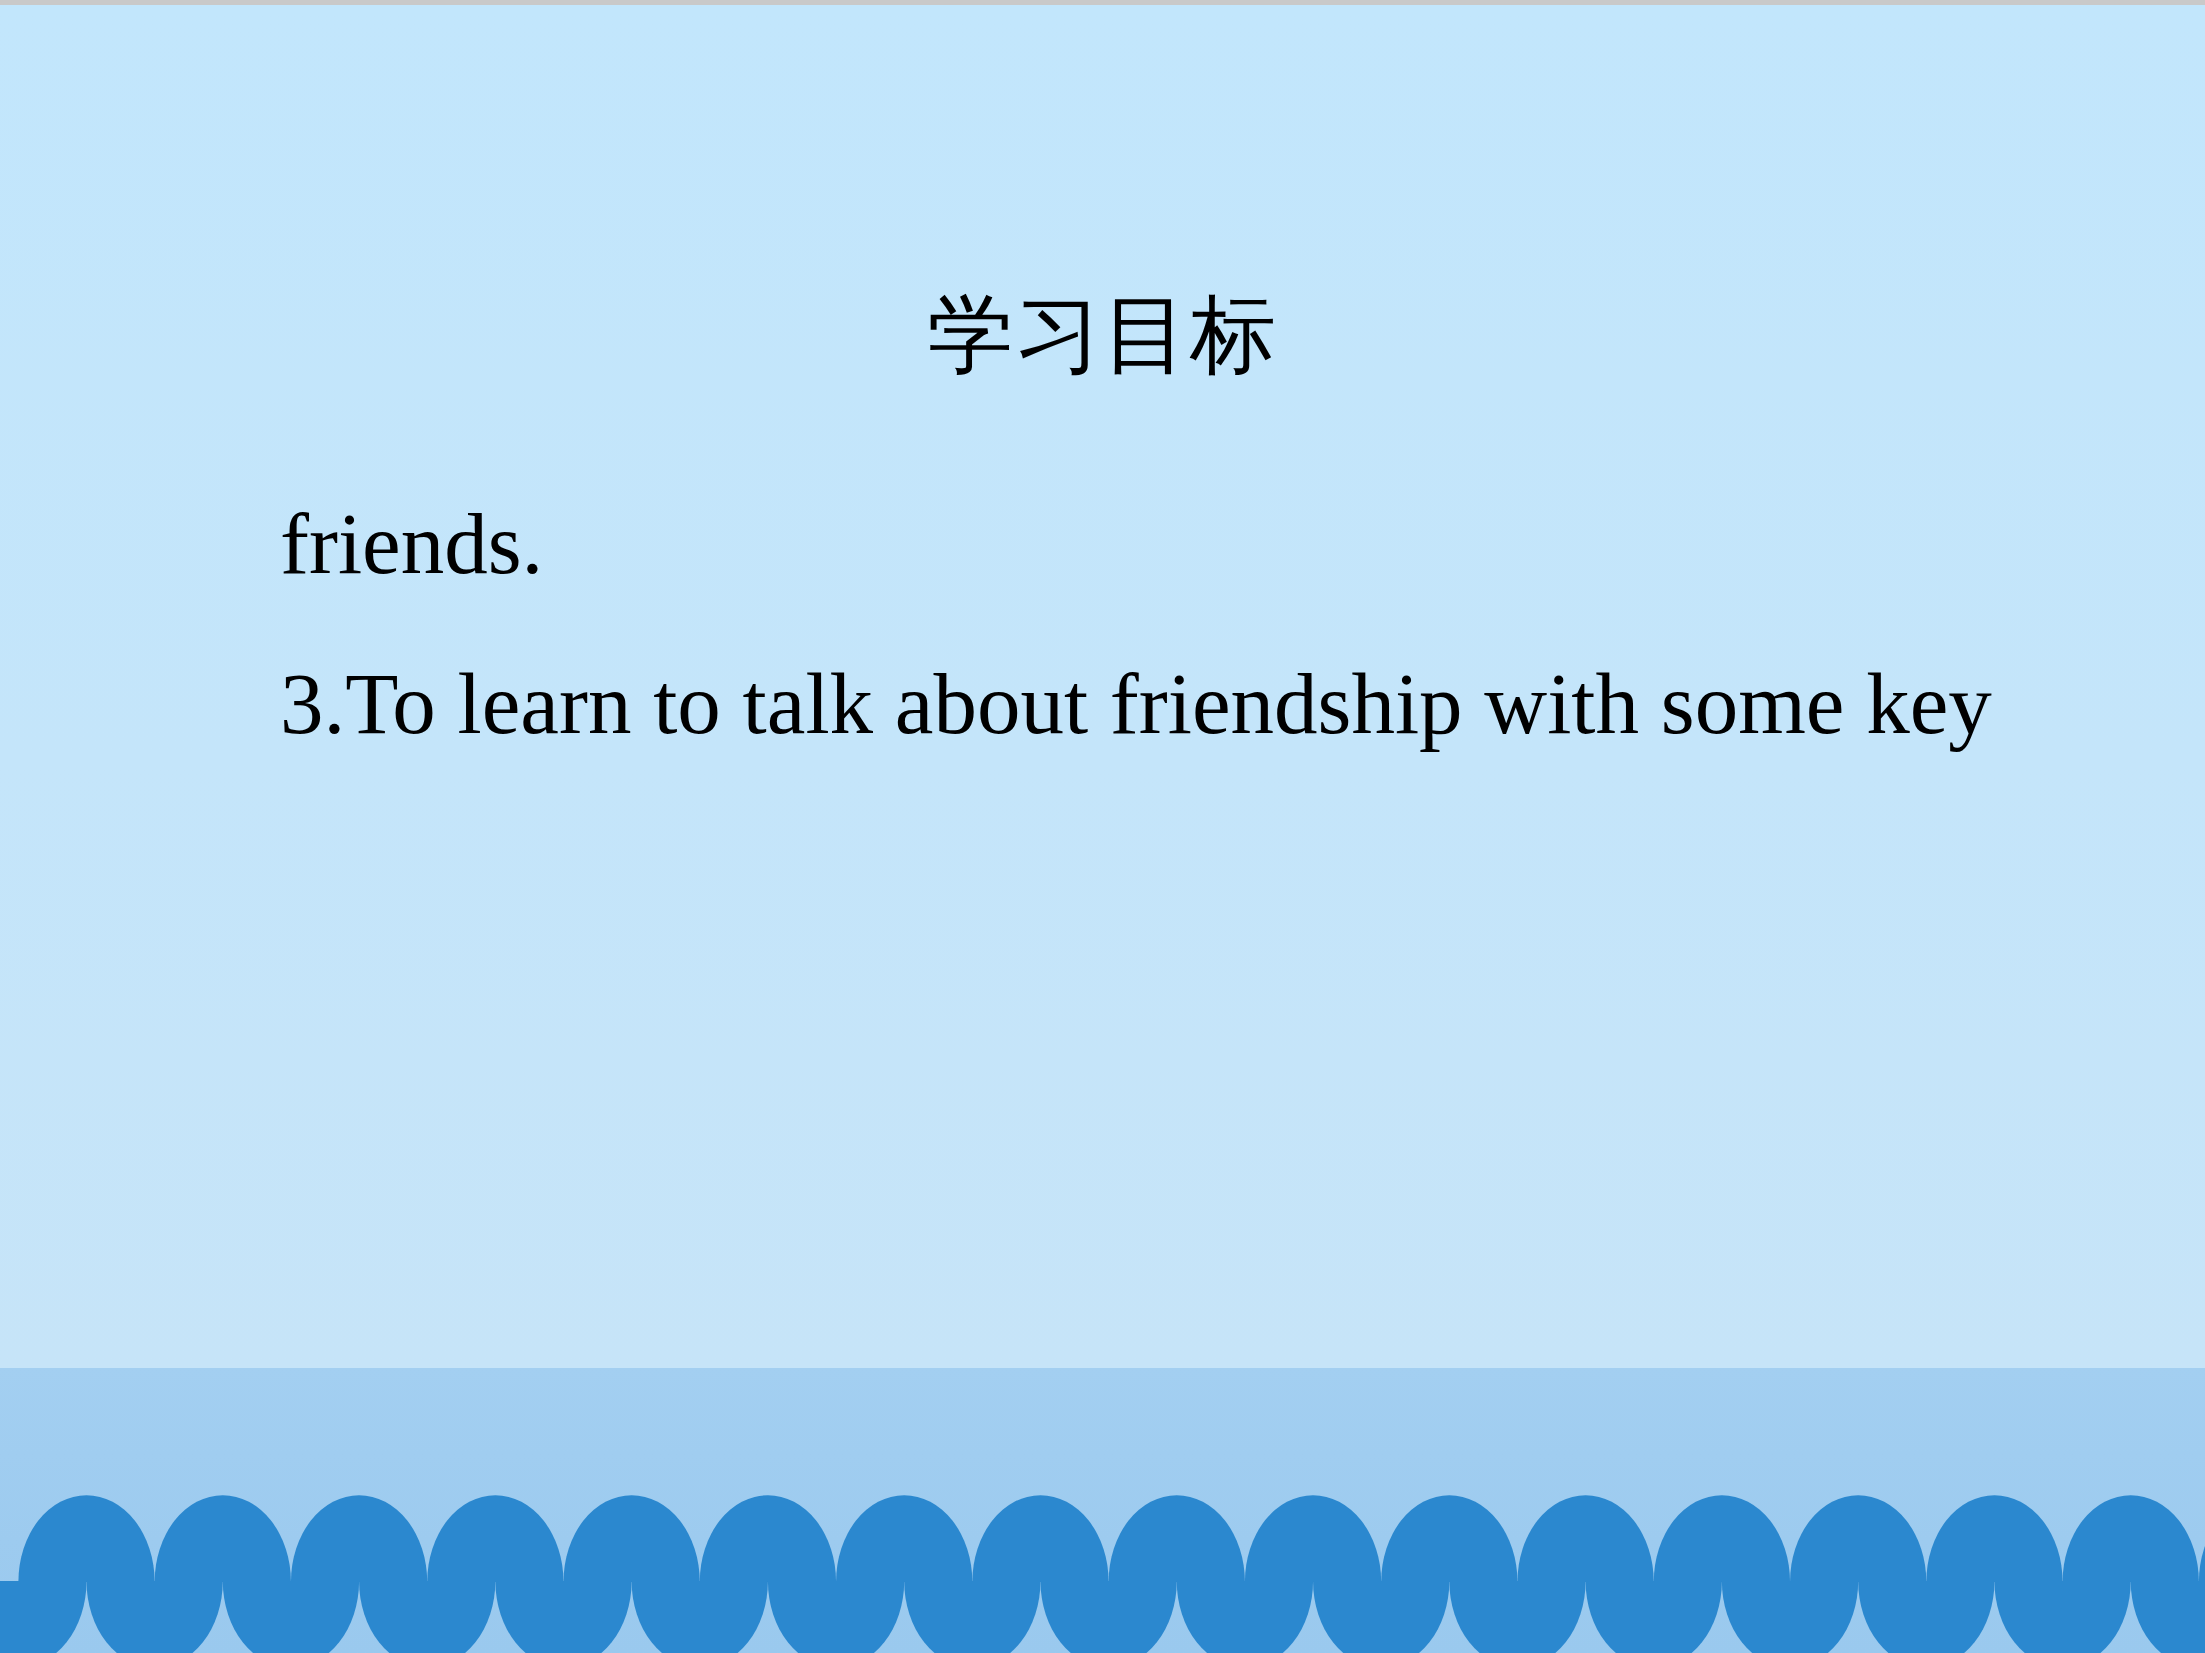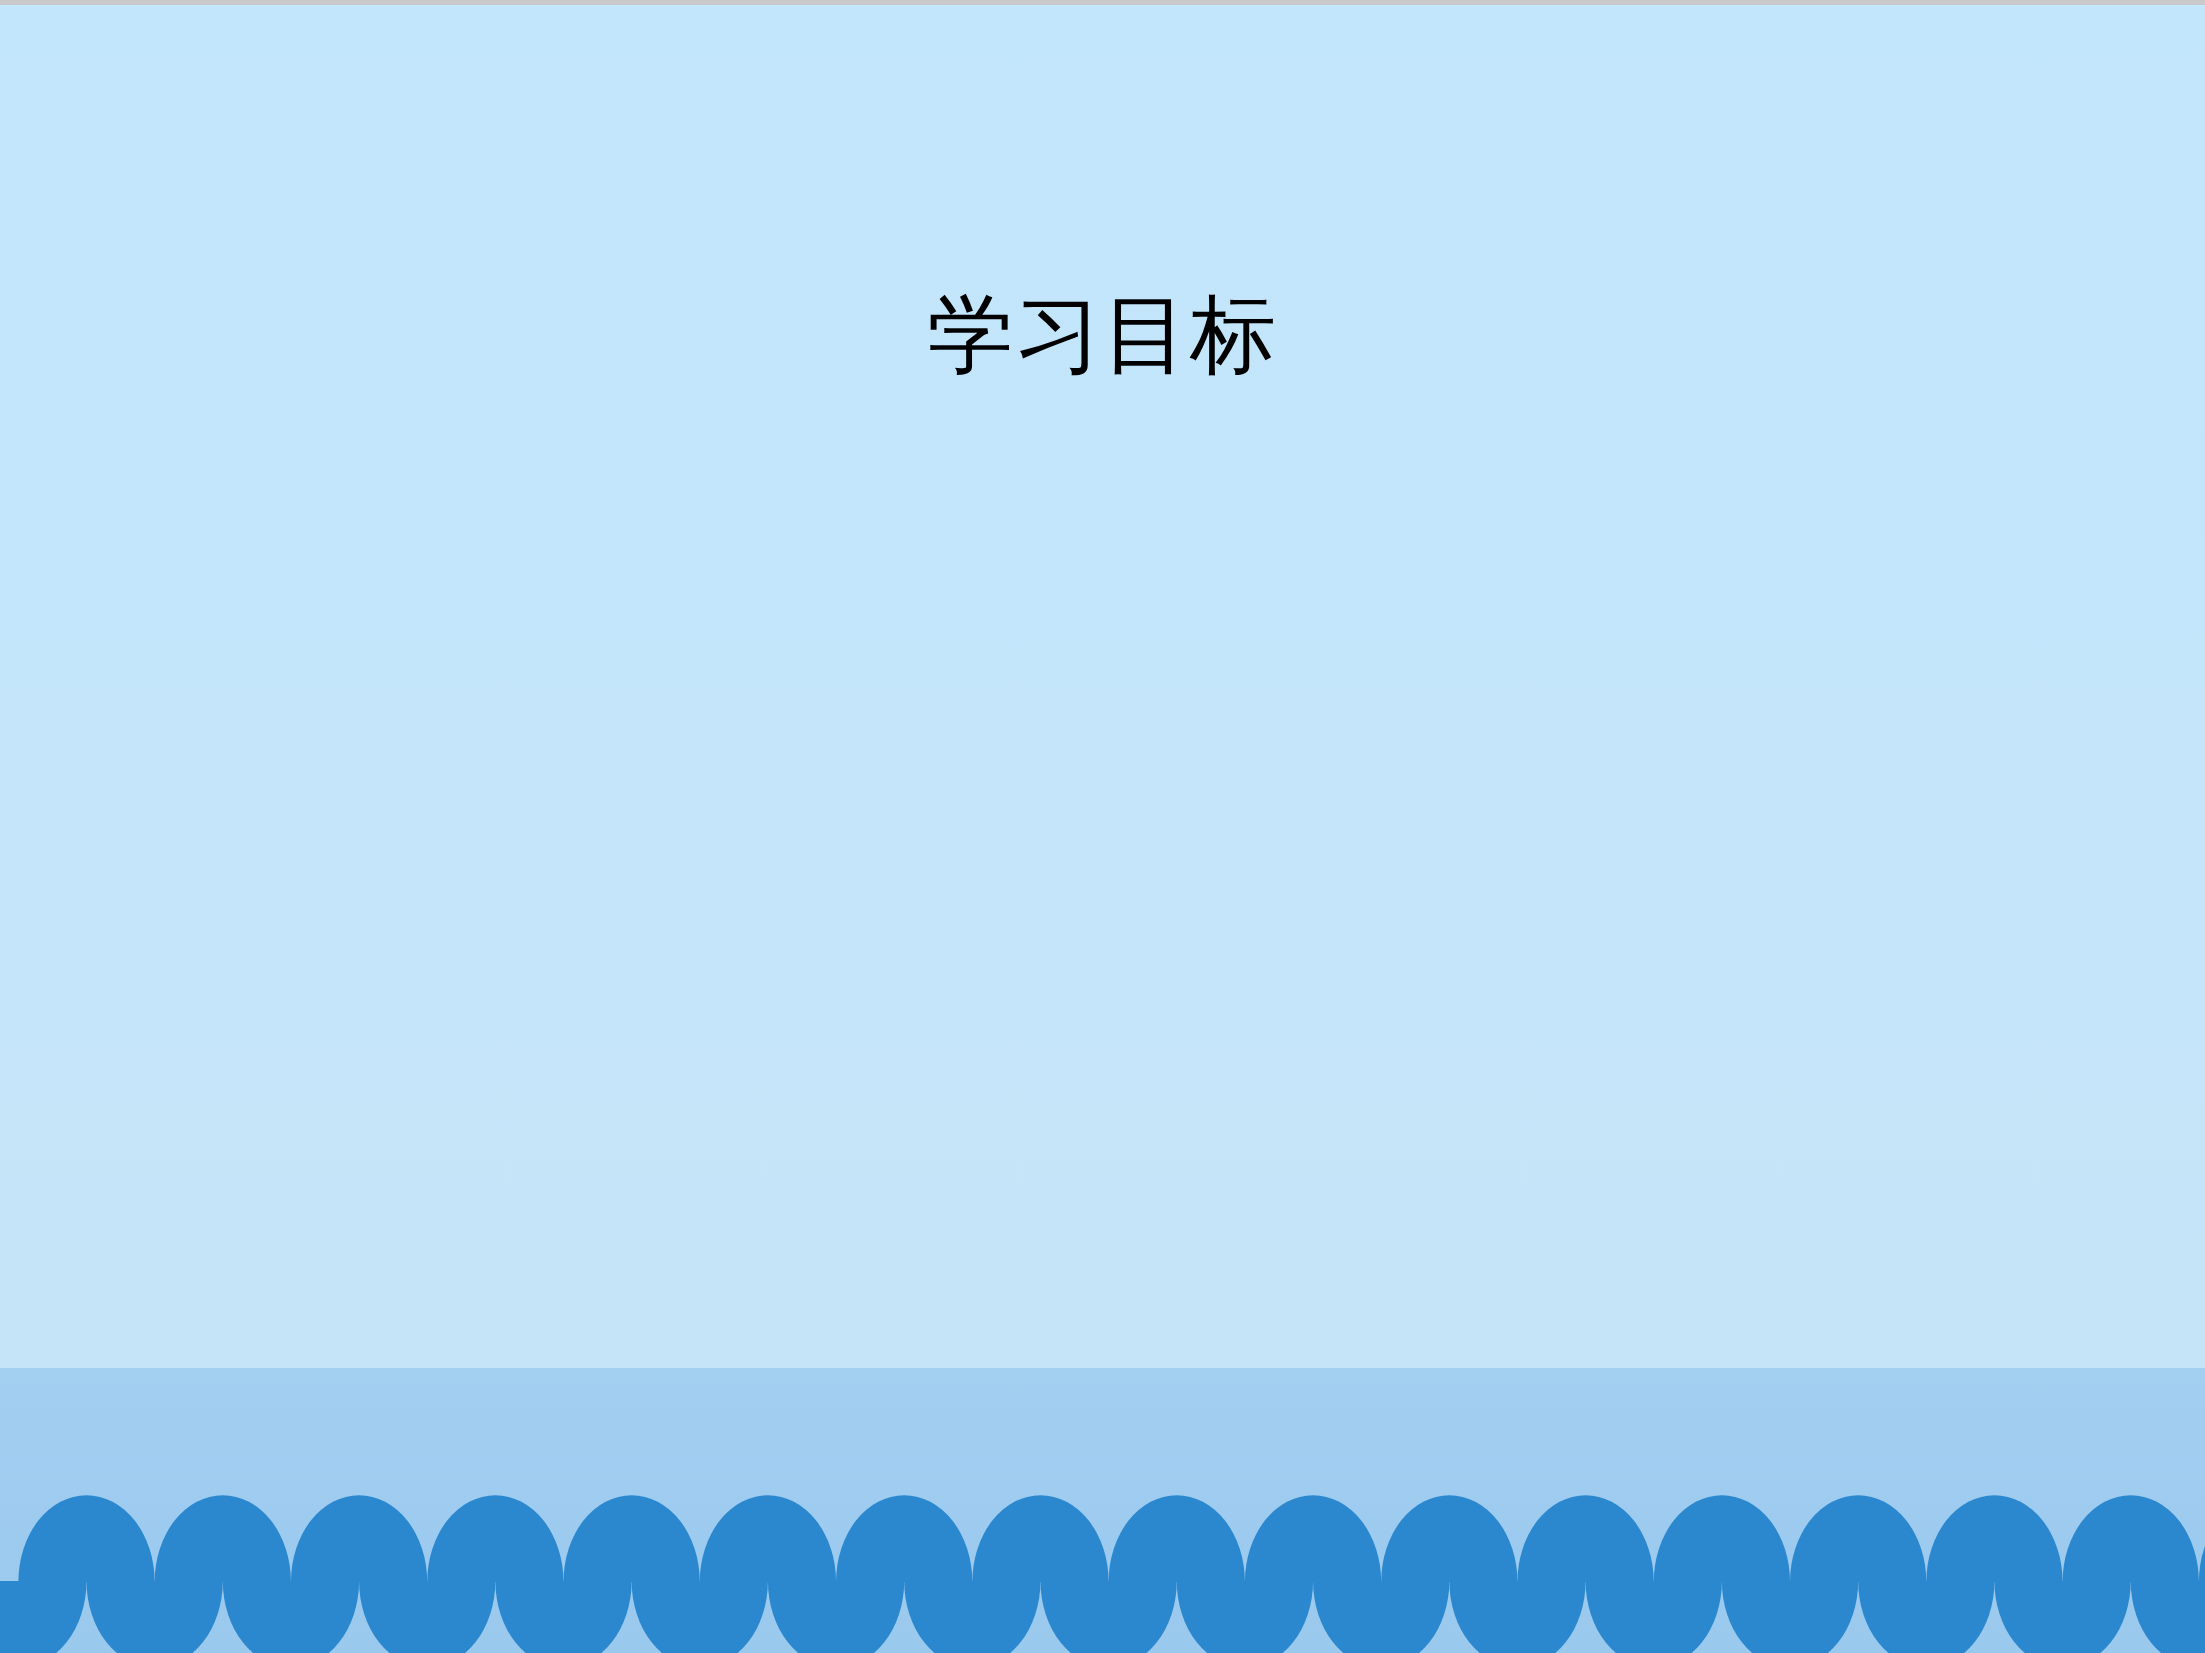--- a/index.html
+++ b/index.html
@@ -150,16 +150,18 @@
         <ellipse cx="2516" cy="0" rx="89" ry="113"></ellipse>
         <ellipse cx="2694" cy="0" rx="89" ry="113"></ellipse>
         <ellipse cx="2872" cy="0" rx="89" ry="113"></ellipse>
       </g>
     </svg>
   </div>
 
   <div id="title">学习目标</div>
 
   <div id="objectives">
+    <div class="objective-line">friends.</div>
+    <div class="objective-line">3.To learn to talk about friendship with some key</div>
   </div>
 
 </div>
 
 
 </body></html>

